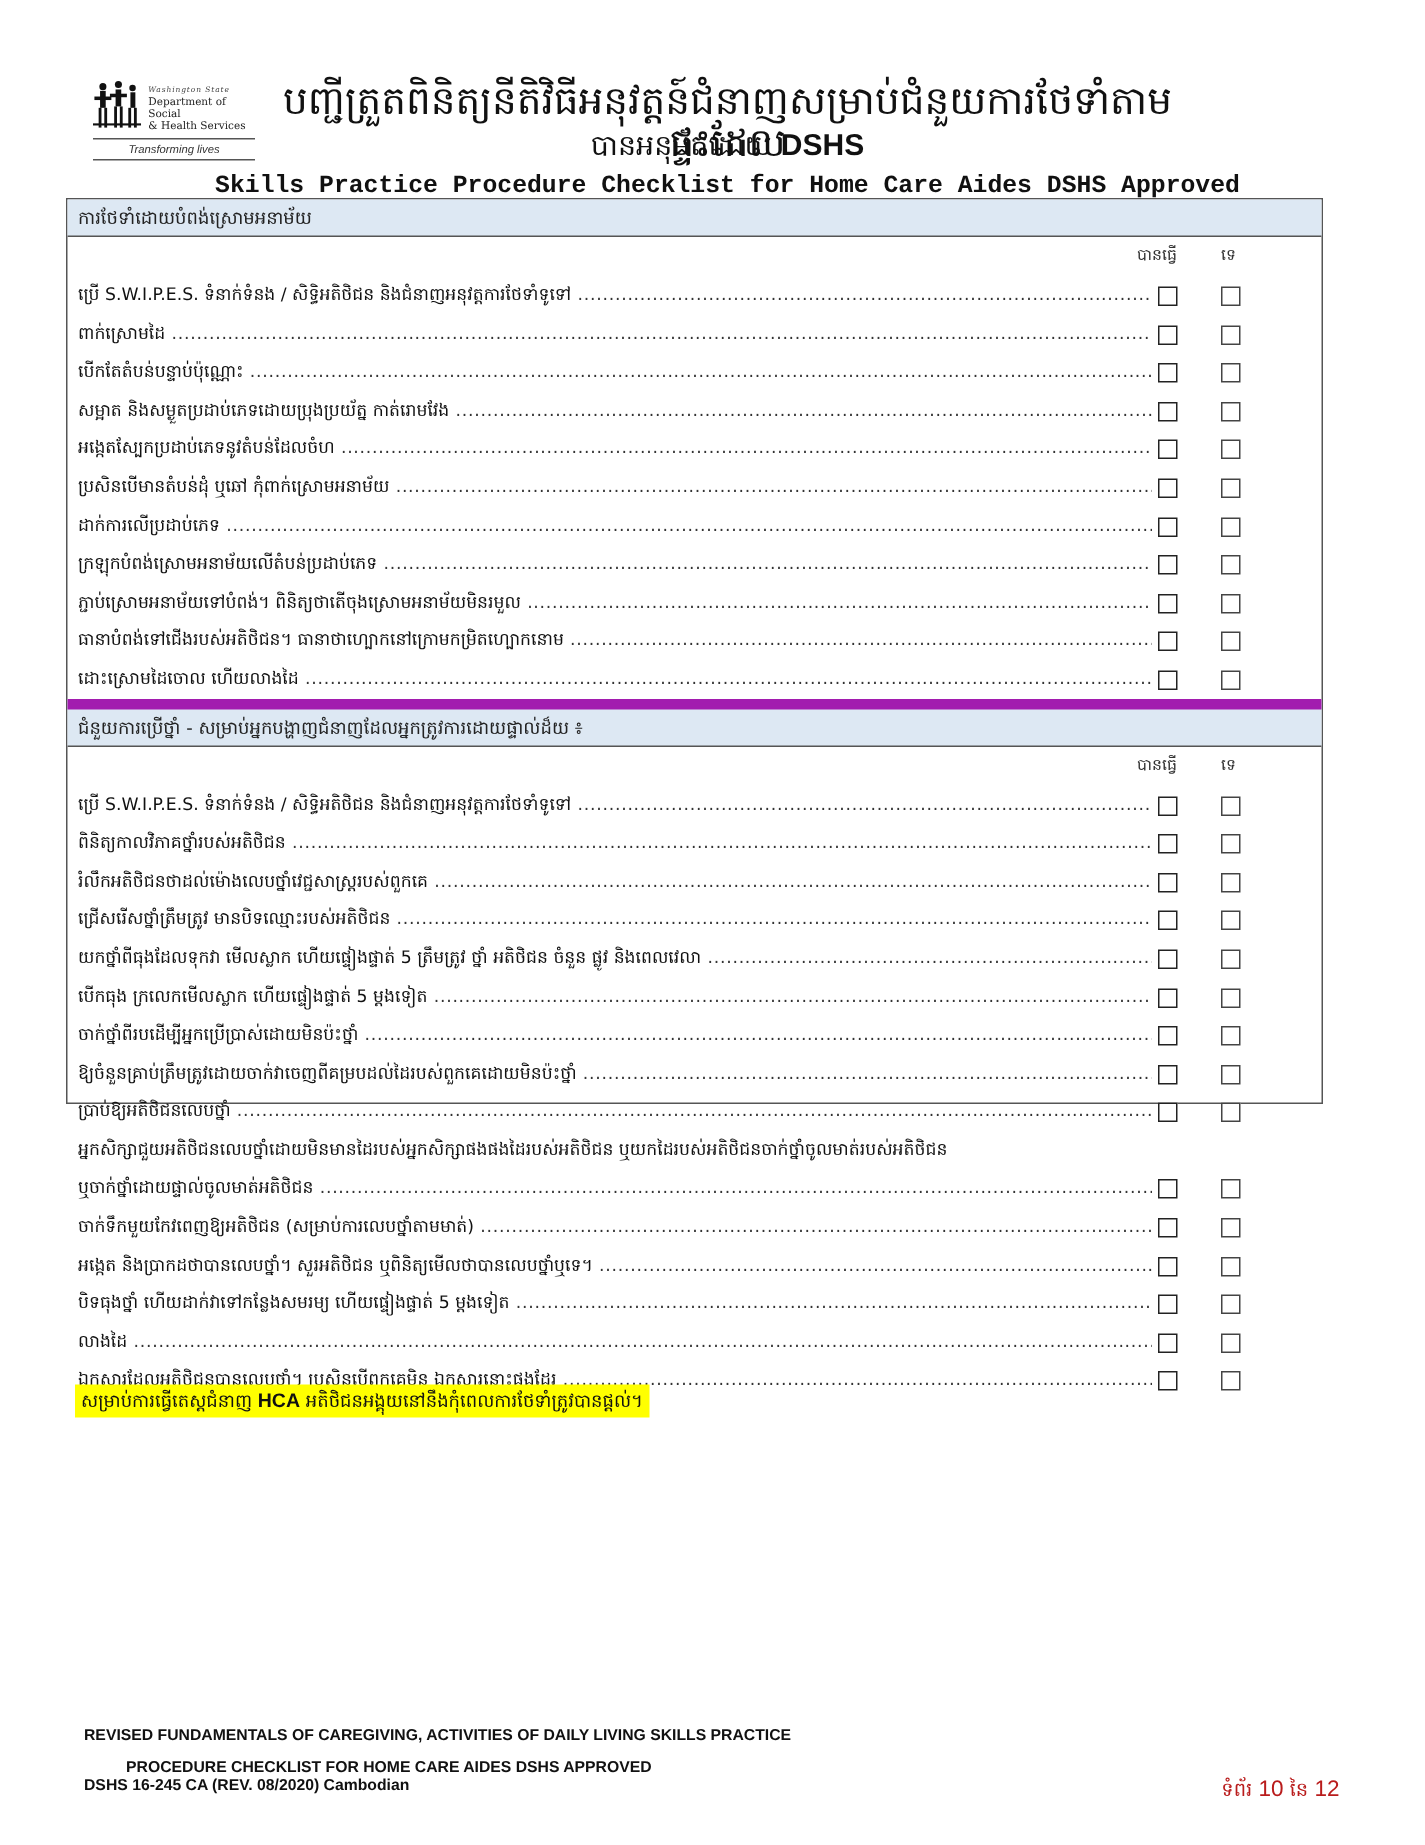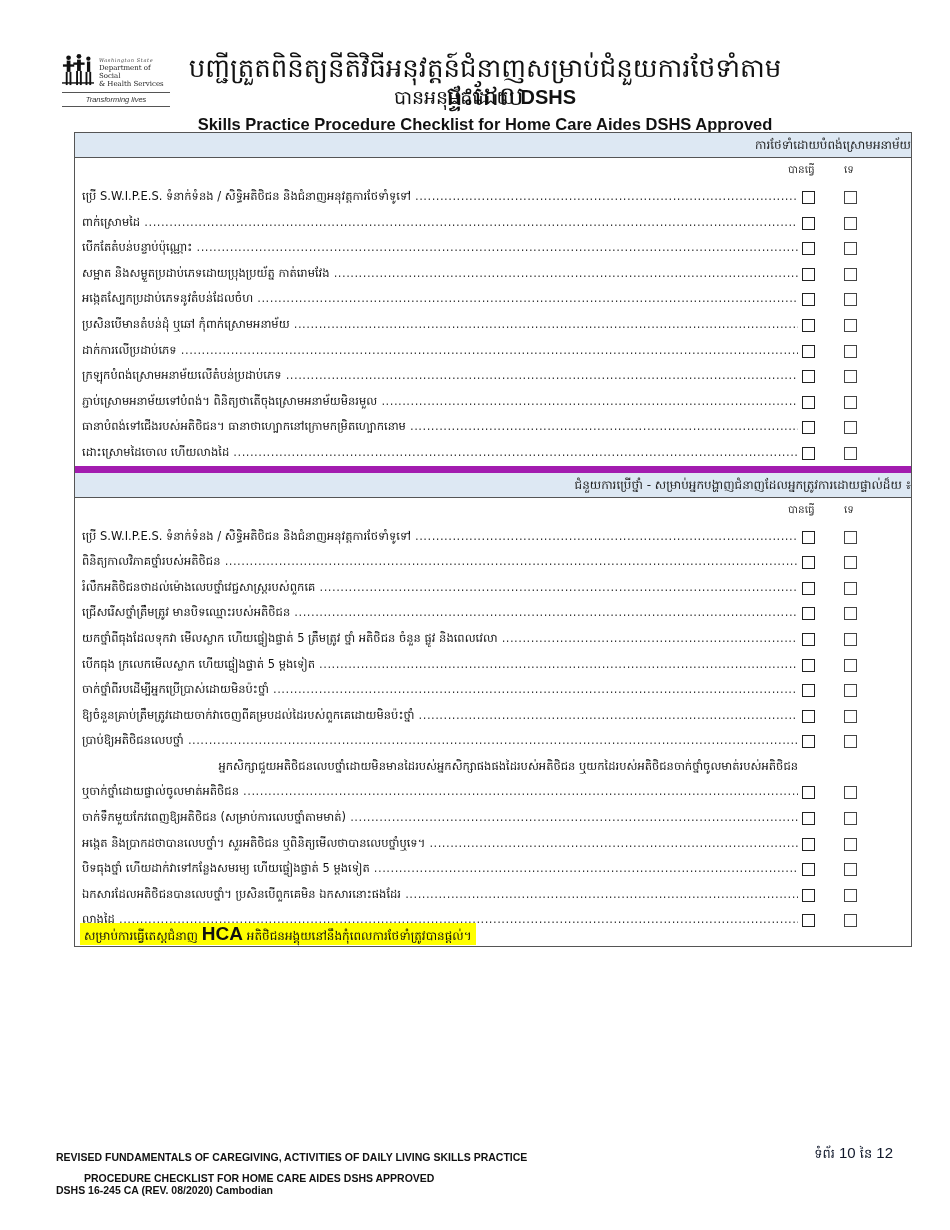--- a/index.html
+++ b/index.html
@@ -9,43 +9,43 @@
     .logo-mark { width: 36px; height: 36px; }
     .logo-text { font-family: "DejaVu Serif", serif; font-size: 7px; line-height: 8px; margin-left: 3px; margin-top: 3px; color: #222; }
     .logo-text .ws { font-size: 5px; letter-spacing: 0.6px; font-style: italic; color: #444; }
     .logo-line { border-top: 1px solid #555; margin-top: 4px; }
     .logo-tag { font-family: "Liberation Sans", sans-serif; font-style: italic; font-size: 7.5px; text-align: center; margin-top: 2px; color: #333; }
     .logo-line2 { border-top: 1px solid #555; margin-top: 2px; }
 
     .title-km { position: absolute; left: 180px; width: 610px; top: 54px; text-align: center; font-size: 26px; line-height: 28px; font-family: "DejaVu Sans", sans-serif; font-weight: normal; }
     .title-km2 { position: absolute; left: 180px; width: 610px; top: 84px; text-align: center; font-size: 19px; line-height: 26px; }
     .title-km2 b { font-family: "Liberation Sans", sans-serif; font-weight: bold; font-size: 20px; margin-top: 24px; }
-    .title-en { position: absolute; left: 100px; width: 770px; top: 114px; text-align: center; font-family: Liberation Sans, sans-serif; font-weight: bold; font-size: 16.5px; line-height: 20px; }
-
-    .table { position: absolute; left: 74px; top: 132px; width: 838px; height: 815px; border: 1px solid #555; box-sizing: border-box; text-align: right; }
+    .title-en { position: absolute; left: 100px; width: 770px; top: 114px; text-align: center; font-family: Liberation Mono, monospace; font-weight: bold; font-size: 16.5px; line-height: 20px; }
+
+    .table { position: absolute; left: 44px; top: 132px; width: 838px; height: 604px; border: 1px solid #555; box-sizing: border-box; }
     .sec-head { background: #dde8f3; border-bottom: 1px solid #555; height: 24px; line-height: 24px; padding-left: 7px; font-size: 12px; color: #222; }
     .sec-head.mid { border-top: 7px solid #a21caf; }
     .col-head { height: 26px; position: relative; font-size: 10.5px; color: #333; }
     .col-head .yes { position: absolute; left: 713px; top: 5px; }
     .col-head .no { position: absolute; left: 769px; top: 5px; }
     .row { height: 25.6px; position: relative; font-size: 11.5px; line-height: 25.6px; }
     .row .label { position: absolute; left: 7px; width: 716px; white-space: nowrap; overflow: hidden; }
     .row .label::after { content: " ................................................................................................................................................................................................................................................................................................................................................................"; letter-spacing: 0.5px; color: #333; }
     .row.nodots .label::after { content: ""; }
     .cb { position: absolute; width: 11px; height: 11px; border: 1.3px solid #222; top: 7px; background: #fff; }
     .cb.yes { left: 727px; }
     .cb.no { left: 769px; border-color: #444; }
     .note { position: absolute; left: 5px; top: 790px; height: 22px; line-height: 22px; background: #ffff00; padding: 0 4px; font-size: 12px; }
-    .note b { font-family: "Liberation Sans", sans-serif; font-weight: bold; font-size: 19px; }
+    .note b { font-family: "Liberation Sans", sans-serif; font-weight: bold; font-size: 13px; }
 
     .footer { position: absolute; left: 56px; font-family: "Liberation Sans", sans-serif; font-weight: bold; font-size: 10.5px; line-height: 12px; color: #111; }
     .footer.f1 { top: 1151px; }
     .footer.f2 { top: 1172px; padding-left: 28px; }
     .footer.f3 { top: 1184px; }
-    .pagenum { position: absolute; right: 57px; top: 1144px; font-size: 13px; color: #0f172a; }
+    .pagenum { position: absolute; right: 57px; top: 1184px; font-size: 13px; color: #b91c1c; }
     .pagenum .n { font-family: "Liberation Sans", sans-serif; font-size: 15px; }
   </style>
 </head>
 <body>
 
 <div class="logo">
   <div class="logo-row">
     <svg class="logo-mark" viewBox="0 0 36 36">
       <g fill="#111">
         <circle cx="7" cy="5" r="2.5"></circle>
@@ -215,26 +215,26 @@
         <span class="label">អង្កេត និងប្រាកដថាបានលេបថ្នាំ។ សួរអតិថិជន ឬពិនិត្យមើលថាបានលេបថ្នាំឬទេ។</span>
         <span class="cb yes"></span>
         <span class="cb no"></span>
       </div>
       <div class="row">
         <span class="label">បិទធុងថ្នាំ ហើយដាក់វាទៅកន្លែងសមរម្យ ហើយផ្ទៀងផ្ទាត់ 5 ម្តងទៀត</span>
         <span class="cb yes"></span>
         <span class="cb no"></span>
       </div>
       <div class="row">
+        <span class="label">លាងដៃ</span>
+        <span class="cb yes"></span>
+        <span class="cb no"></span>
+      </div>
+      <div class="row">
         <span class="label">ឯកសារដែលអតិថិជនបានលេបថ្នាំ។ ប្រសិនបើពួកគេមិន ឯកសារនោះផងដែរ</span>
-        <span class="cb yes"></span>
-        <span class="cb no"></span>
-      </div>
-      <div class="row">
-        <span class="label">លាងដៃ</span>
         <span class="cb yes"></span>
         <span class="cb no"></span>
       </div>
     </div>
 
   <div class="note">
     <span>សម្រាប់ការធ្វើតេស្តជំនាញ</span>
     <b>HCA</b>
     <span>អតិថិជនអង្គុយនៅនឹងកុំពេលការថែទាំត្រូវបានផ្តល់។</span>
   </div>

